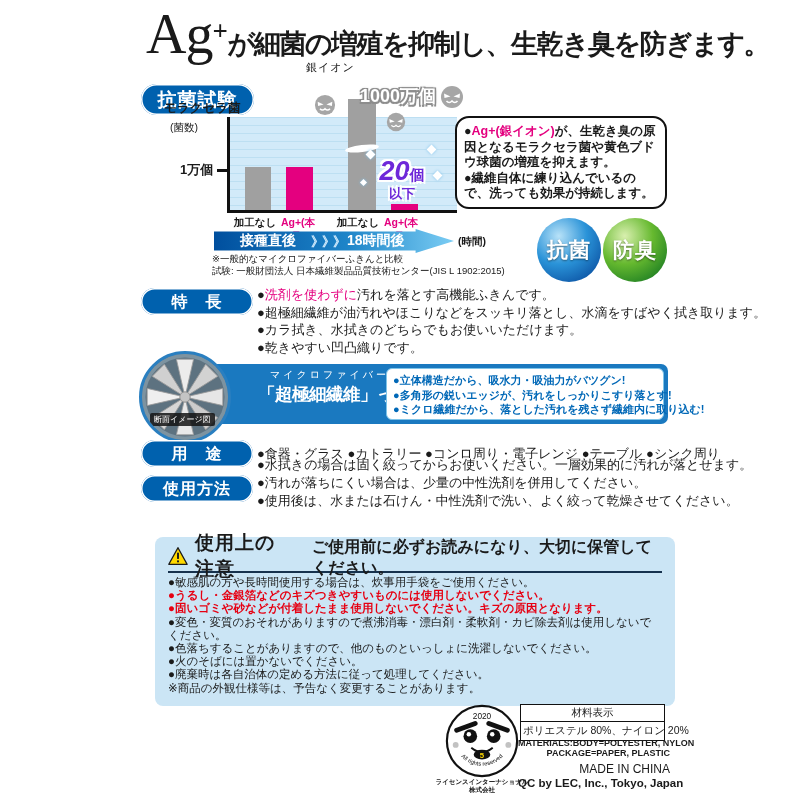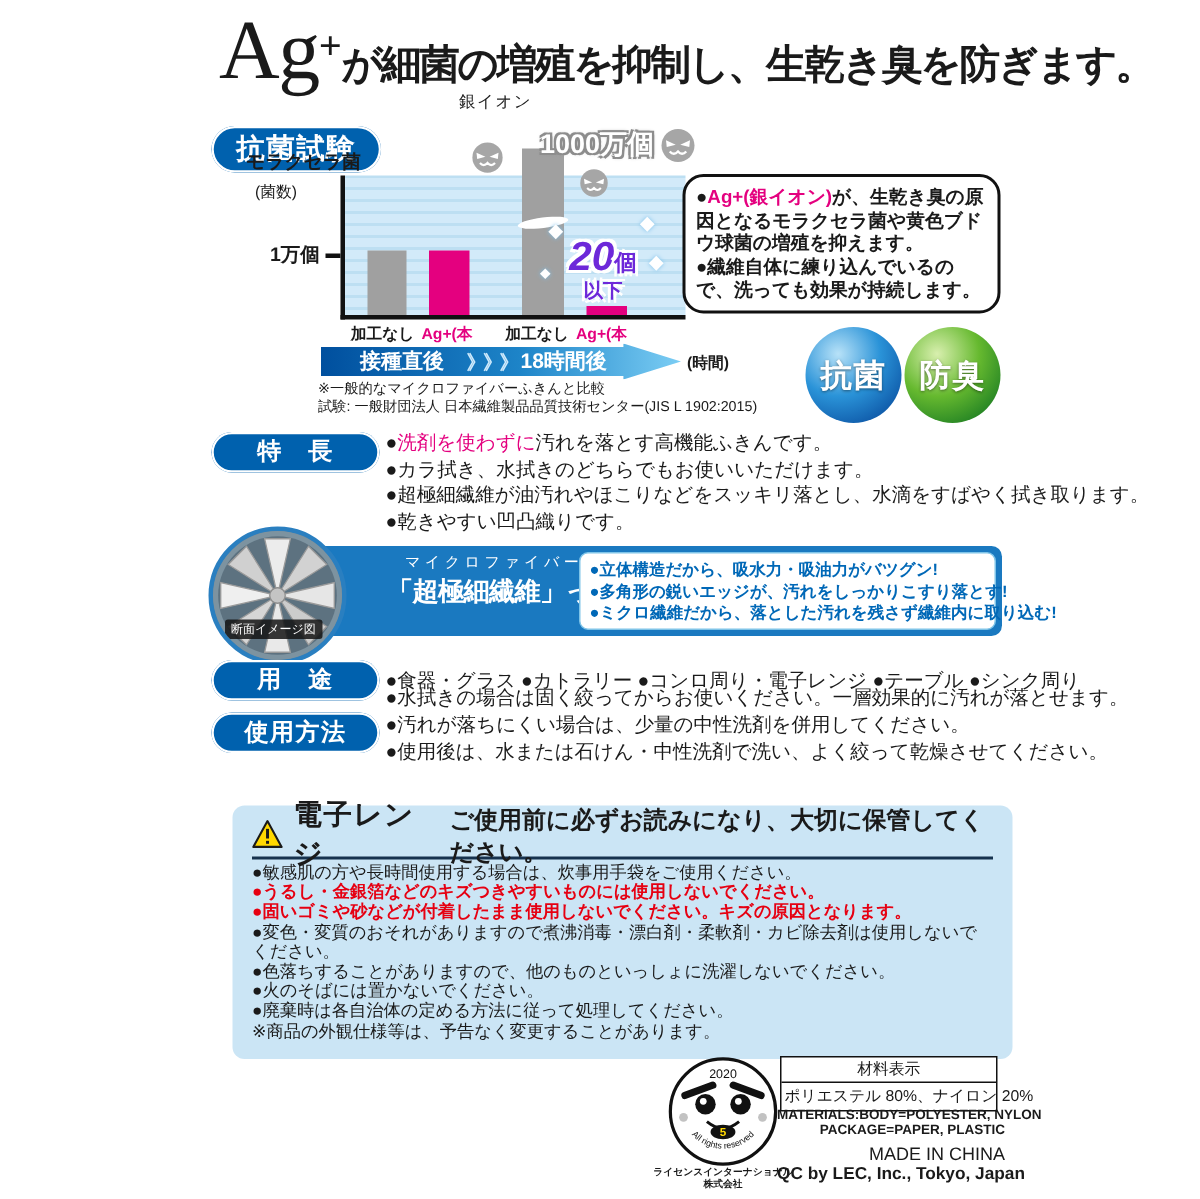--- a/index.html
+++ b/index.html
@@ -173,22 +173,22 @@
     <span><span>●</span><span class="magenta">Ag+(銀イオン)</span><span>が、生乾き臭の原因となるモラクセラ菌や黄色ブドウ球菌の増殖を抑えます。</span></span>
     <div>●繊維自体に練り込んでいるので、洗っても効果が持続します。</div>
   </div>
 
   <div class="abs sphere sphere-blue">抗菌</div>
   <div class="abs sphere sphere-green">防臭</div>
 
   <div class="abs badge-pill badge-sm badge-features">特　長</div>
   <div class="abs features-text">
     <div><span>●</span><span class="magenta">洗剤を使わずに</span><span>汚れを落とす高機能ふきんです。</span></div>
+    <div>●超極細繊維が油汚れやほこりなどをスッキリ落とし、水滴をすばやく拭き取ります。</div>
     <div>●カラ拭き、水拭きのどちらでもお使いいただけます。</div>
-    <div>●超極細繊維が油汚れやほこりなどをスッキリ落とし、水滴をすばやく拭き取ります。</div>
     <div>●乾きやすい凹凸織りです。</div>
   </div>
 
   <div class="abs mf-band"></div>
   <div class="abs mf-circle">
     <svg viewBox="0 0 100 100" width="86" height="86">
       <circle cx="50" cy="50" r="50" fill="#7d93a0"></circle>
       <circle cx="50" cy="50" r="46" fill="#5d7280"></circle>
       <g stroke="#9a9a9a" stroke-width="1">
         <polygon points="50,50 40,6 60,6" fill="#ececec"></polygon>
@@ -224,21 +224,21 @@
     <div>●使用後は、水または石けん・中性洗剤で洗い、よく絞って乾燥させてください。</div>
   </div>
 
   <div class="abs caution-box">
     <div class="caution-head">
       <svg width="24" height="22" viewBox="0 0 24 22">
         <path d="M12 1 L23 21 H1 Z" fill="#ffd800" stroke="#1a1a1a" stroke-width="1.6" stroke-linejoin="round"></path>
         <rect x="10.9" y="7" width="2.3" height="7.5" fill="#1a1a1a"></rect>
         <rect x="10.9" y="16.3" width="2.3" height="2.3" fill="#1a1a1a"></rect>
       </svg>
-      <span class="caution-title">電子レンジ</span>
+      <span class="caution-title">使用上の注意</span>
       <span class="caution-sub">ご使用前に必ずお読みになり、大切に保管してください。</span>
     </div>
     <div class="caution-divider"></div>
     <div class="caution-items">
       <div>●敏感肌の方や長時間使用する場合は、炊事用手袋をご使用ください。</div>
       <div class="red">●うるし・金銀箔などのキズつきやすいものには使用しないでください。</div>
       <div class="red">●固いゴミや砂などが付着したまま使用しないでください。キズの原因となります。</div>
       <div>●変色・変質のおそれがありますので煮沸消毒・漂白剤・柔軟剤・カビ除去剤は使用しないでください。</div>
       <div>●色落ちすることがありますので、他のものといっしょに洗濯しないでください。</div>
       <div>●火のそばには置かないでください。</div>

